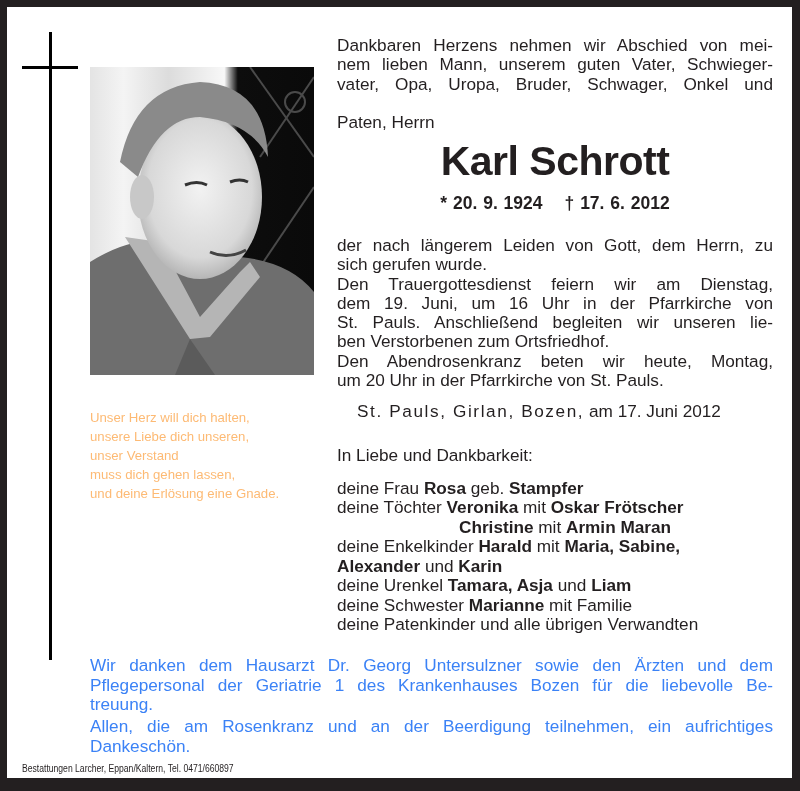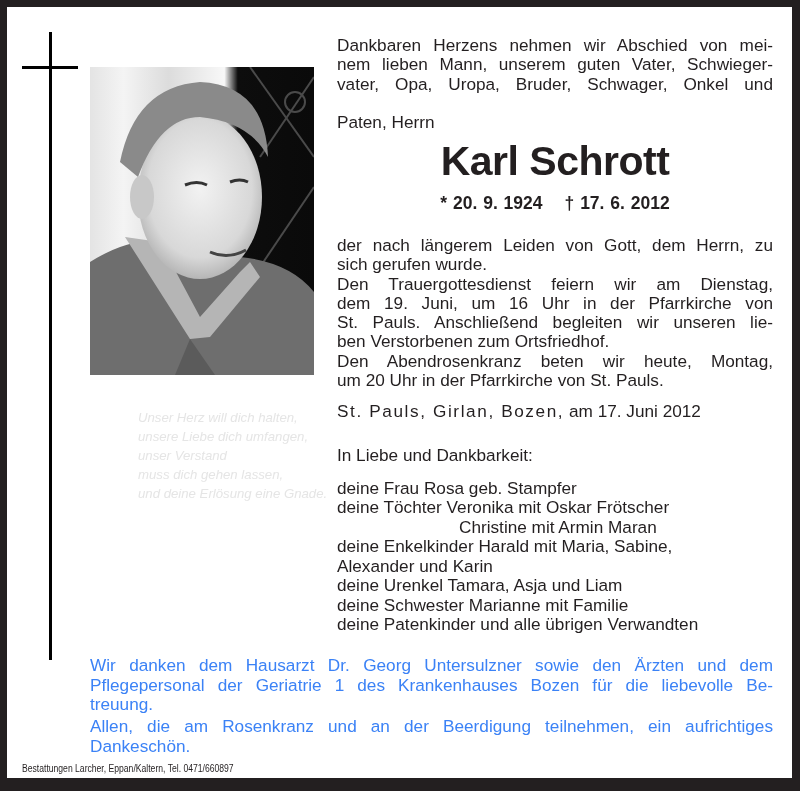--- a/index.html
+++ b/index.html
@@ -14,21 +14,21 @@
   .cross-h { position:absolute; left:22px; top:66px; width:56px; height:3px; background:#000; }
 
   .photo {
     position:absolute; left:90px; top:67px; width:224px; height:308px; overflow:hidden;
     background:linear-gradient(90deg,#e9e9e9 0%,#f2f2f2 30%,#ffffff 55%,#111 68%,#0c0c0c 100%);
   }
   .photo svg { position:absolute; left:0; top:0; }
 
   .poem {
     position:absolute; left:90px; top:408px; width:240px;
-    font-style:italic; font-size:13.2px; line-height:19px; color:#e5e5e5;margin-left:48px;
+    font-size:13.2px; line-height:19px; color:#fdba74;
   }
   .poem div { white-space:nowrap; }
 
   .col {
     position:absolute; left:337px; width:436px; font-size:17.2px; line-height:19.3px;
   }
   .intro { top:36px; }
   .intro .line { display:block; text-align:justify; text-align-last:justify; white-space:nowrap; }
   .intro .line.last { text-align-last:left;margin-top:19px; }
 
@@ -40,28 +40,28 @@
     position:absolute; left:337px; top:192px; width:436px; text-align:center;
     font-weight:bold; font-size:17.5px; line-height:22px; word-spacing:1px;
   }
   .dates span { margin:8px 11px; }
 
   .body1 { top:236px; }
   .body1 .line { display:block; white-space:nowrap; }
   .body1 .j { text-align:justify; text-align-last:justify; }
 
   .place {
-    position:absolute; left:337px; top:401px; font-size:17.2px; line-height:20px; white-space:nowrap;
+    position:absolute; left:357px; top:401px; font-size:17.2px; line-height:20px; white-space:nowrap;
   }
   .place .spaced { letter-spacing:1.6px; }
 
   .family { position:absolute; left:337px; top:446px; font-size:17.2px; line-height:19.5px; }
   .family .hdr { margin-bottom:13px; }
   .family div { white-space:nowrap; }
-  .family b { font-weight:normal; }
+  .family b { font-weight:bold; }
   .indent { padding-left:122px; }
 
   .thanks {
     position:absolute; left:90px; width:683px; font-size:17.2px; line-height:19.5px; color:#3b82f6;
   }
   .thanks .line { display:block; white-space:nowrap; }
   .thanks .j { text-align:justify; text-align-last:justify; }
   .t1 { top:656px; }
   .t2 { top:717px; }
 
@@ -109,21 +109,21 @@
     <path d="M30 95 Q45 20 110 15 Q175 18 178 90 Q160 55 110 50 Q70 50 48 110 Z" fill="#8a8a8a"></path>
     <ellipse cx="52" cy="130" rx="12" ry="22" fill="#c8c8c8"></ellipse>
     <path d="M95 118 q12 -5 22 0" stroke="#333" stroke-width="3" fill="none"></path>
     <path d="M140 115 q10 -4 18 0" stroke="#333" stroke-width="3" fill="none"></path>
     <path d="M120 185 q18 8 36 -2" stroke="#444" stroke-width="3" fill="none"></path>
   </svg>
 </div>
 
 <div class="poem">
   <div>Unser Herz will dich halten,</div>
-  <div>unsere Liebe dich umfangen,</div>
+  <div>unsere Liebe dich unseren,</div>
   <div>unser Verstand</div>
   <div>muss dich gehen lassen,</div>
   <div>und deine Erlösung eine Gnade.</div>
 </div>
 
 <div class="col intro">
   <span class="line">Dankbaren Herzens nehmen wir Abschied von mei-</span>
   <span class="line">nem lieben Mann, unserem guten Vater, Schwieger-</span>
   <span class="line">vater, Opa, Uropa, Bruder, Schwager, Onkel und</span>
   <span class="line last">Paten, Herrn</span>

